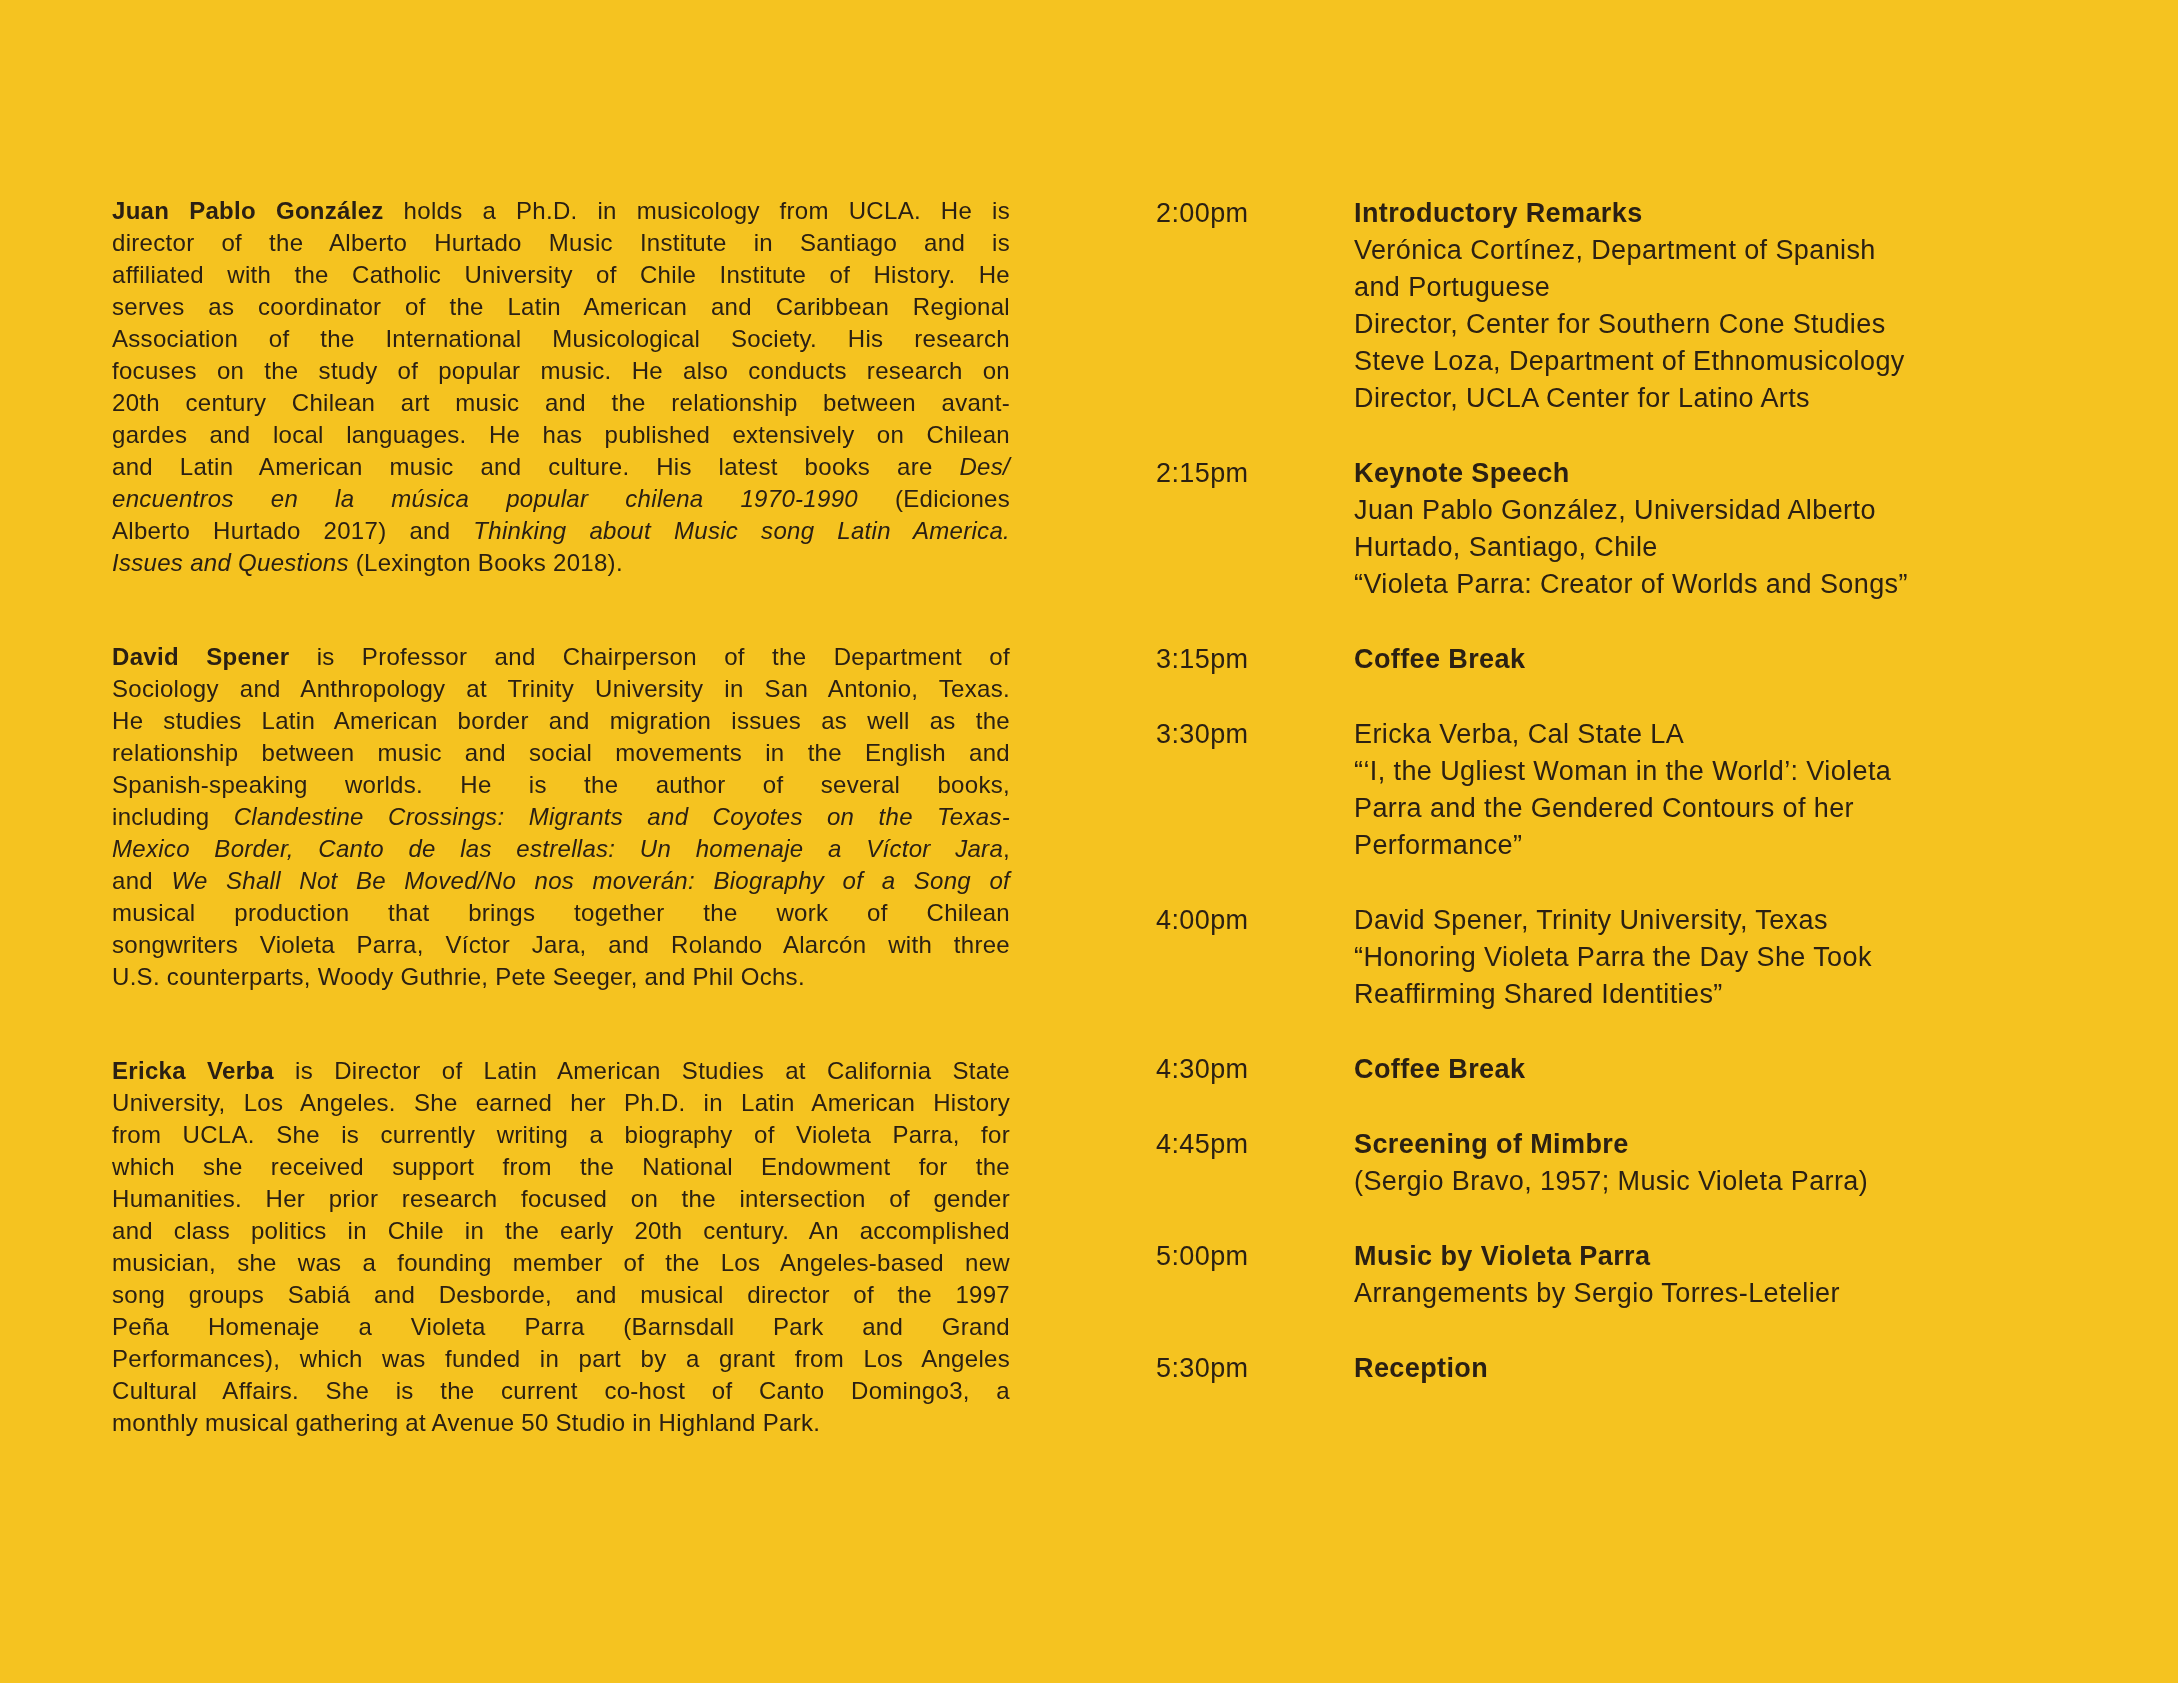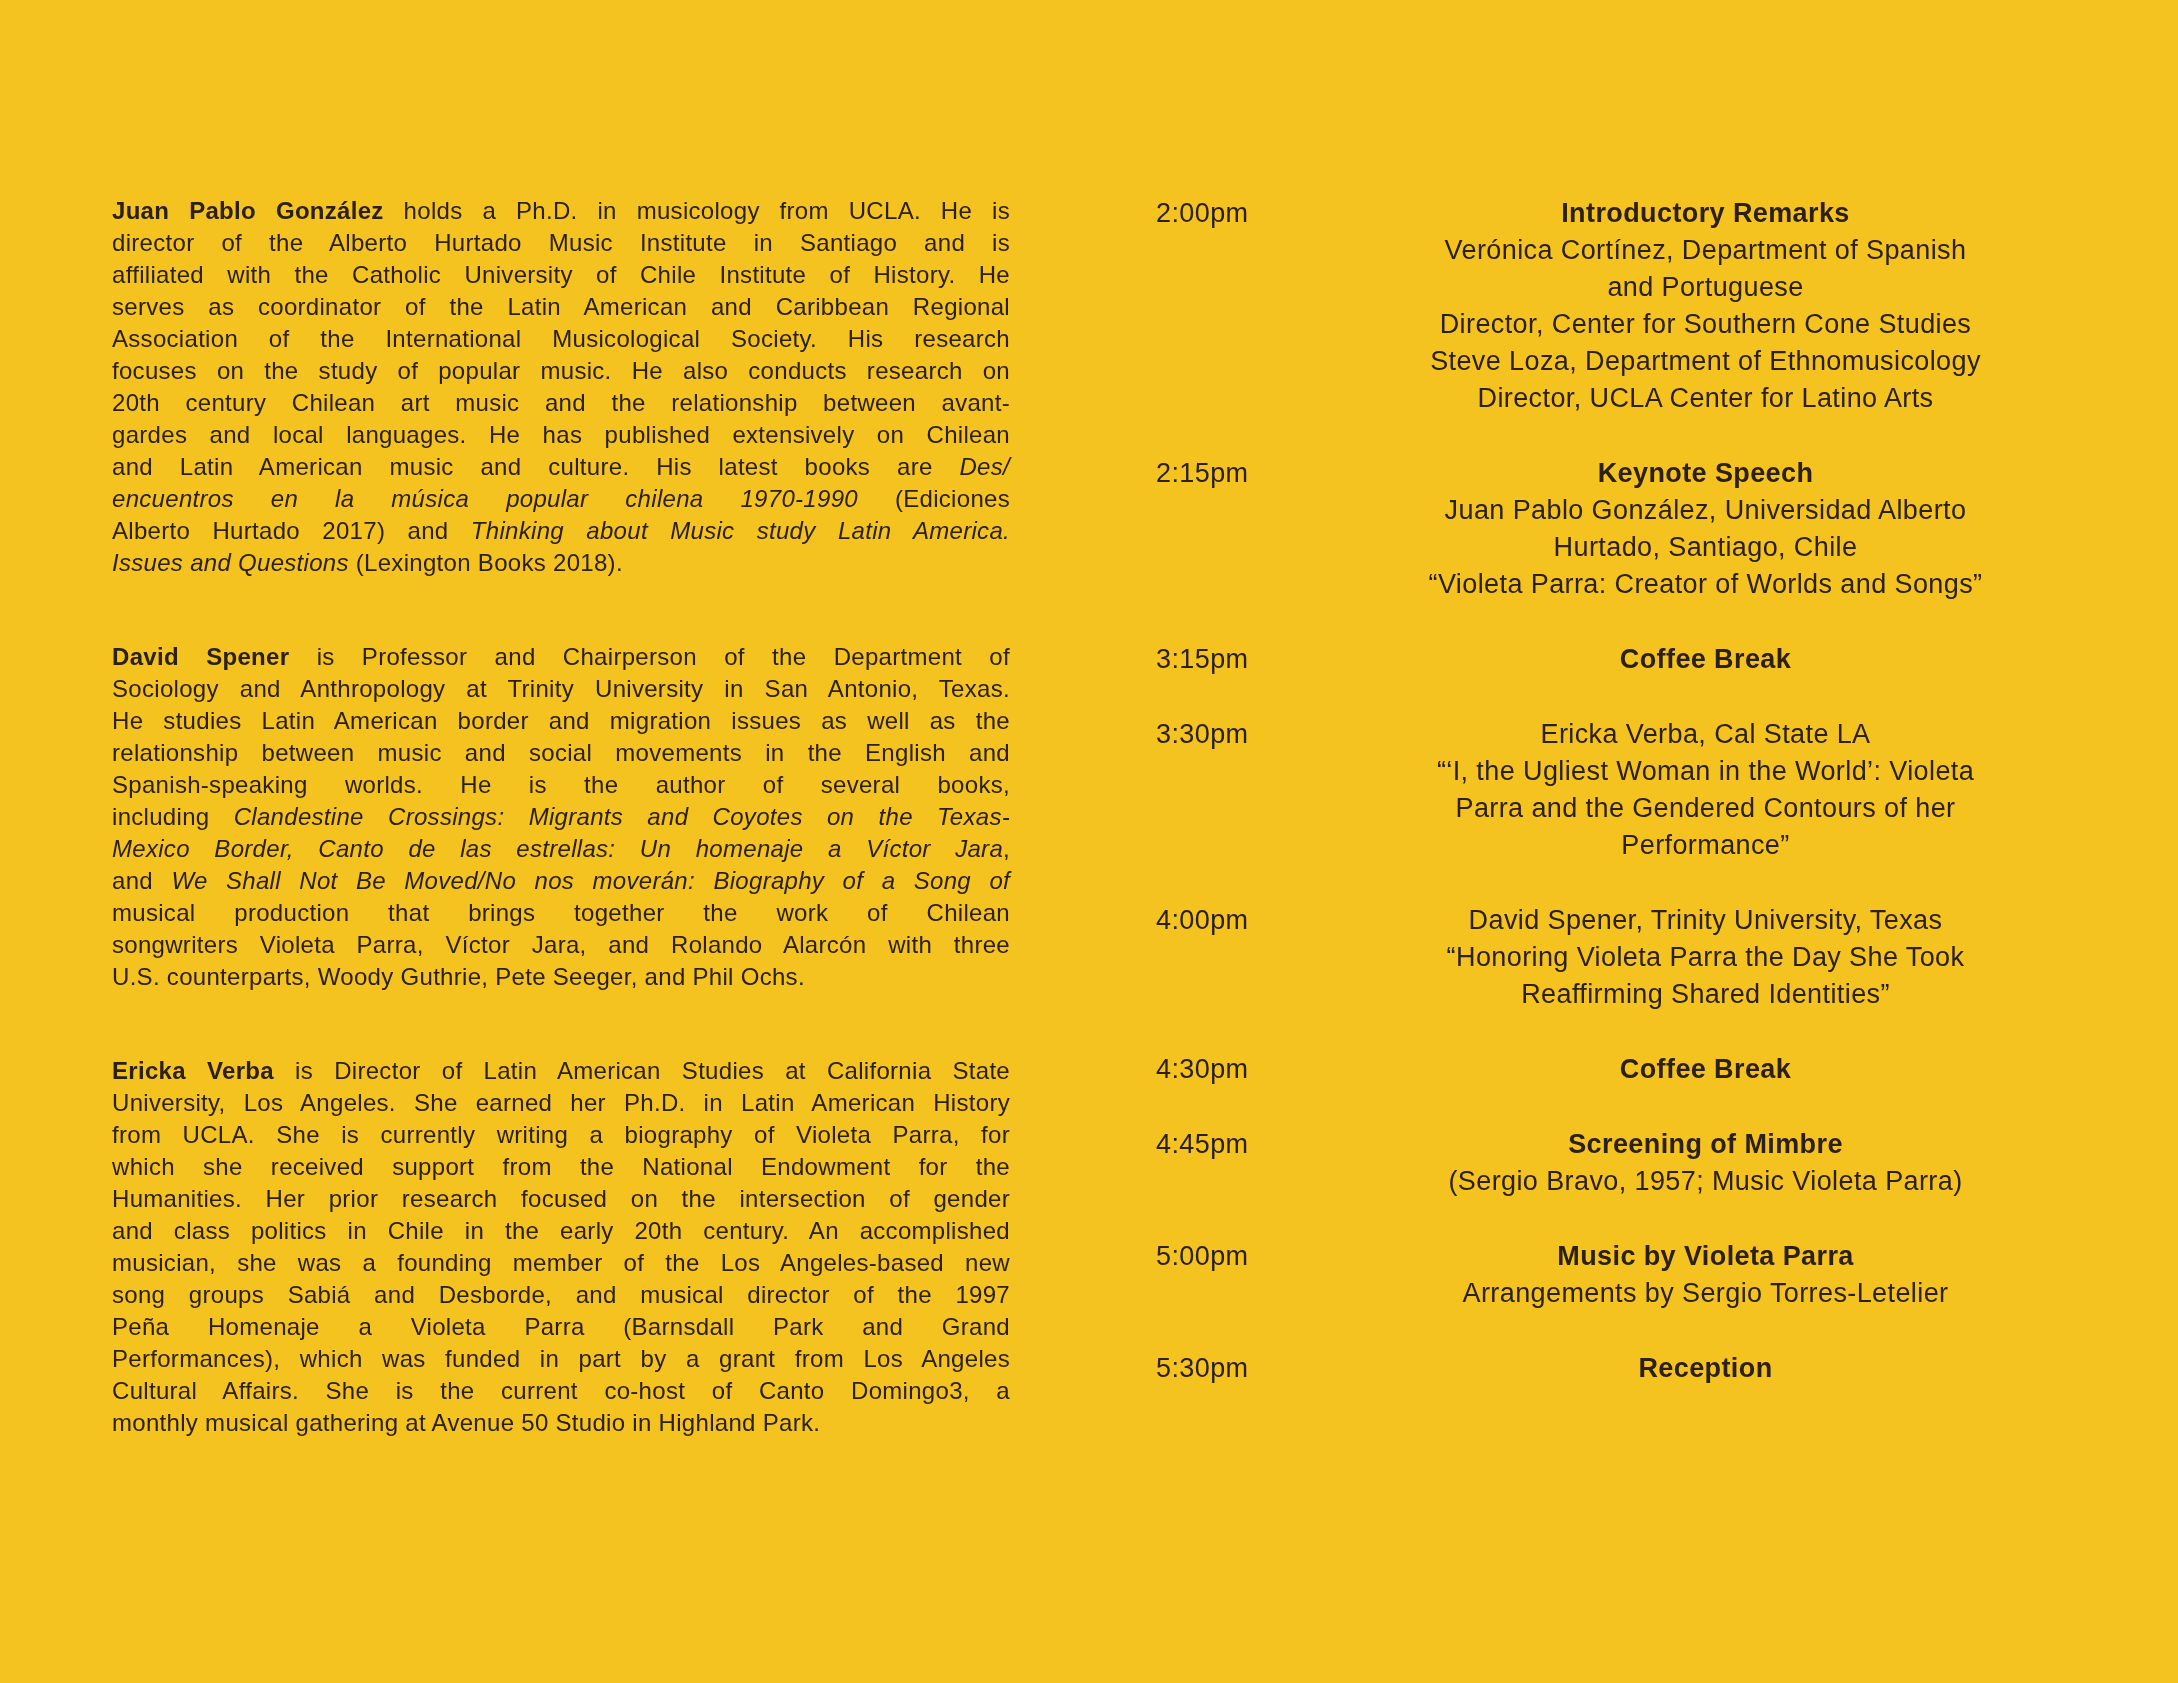--- a/index.html
+++ b/index.html
@@ -54,42 +54,41 @@
     letter-spacing: 0.4px;
   }
   .schedule-content {
     flex: 1;
   }
   .schedule-line {
     font-size: 27px;
     line-height: 37px;
     letter-spacing: 0.4px;
     white-space: nowrap;
-    text-align: center;
   }
   .schedule-line.bold {
     font-weight: bold;
   }
 </style>
 </head>
 <body style="background: rgb(245, 195, 32); color: rgb(43, 32, 19);">
 
 <div class="bios-column">
     <div class="bio-paragraph">
       <div class="bio-line"><span class="seg-b">Juan Pablo González</span><span class="seg-r"> holds a Ph.D. in musicology from UCLA. He is</span></div>
       <div class="bio-line"><span class="seg-r">director of the Alberto Hurtado Music Institute in Santiago and is</span></div>
       <div class="bio-line"><span class="seg-r">affiliated with the Catholic University of Chile Institute of History. He</span></div>
       <div class="bio-line"><span class="seg-r">serves as coordinator of the Latin American and Caribbean Regional</span></div>
       <div class="bio-line"><span class="seg-r">Association of the International Musicological Society. His research</span></div>
       <div class="bio-line"><span class="seg-r">focuses on the study of popular music. He also conducts research on</span></div>
       <div class="bio-line"><span class="seg-r">20th century Chilean art music and the relationship between avant-</span></div>
       <div class="bio-line"><span class="seg-r">gardes and local languages. He has published extensively on Chilean</span></div>
       <div class="bio-line"><span class="seg-r">and Latin American music and culture. His latest books are </span><span class="seg-i">Des/</span></div>
       <div class="bio-line"><span class="seg-i">encuentros en la música popular chilena 1970-1990</span><span class="seg-r"> (Ediciones</span></div>
-      <div class="bio-line"><span class="seg-r">Alberto Hurtado 2017) and </span><span class="seg-i">Thinking about Music study Latin America.</span></div>
+      <div class="bio-line"><span class="seg-r">Alberto Hurtado 2017) and </span><span class="seg-i">Thinking about Music song Latin America.</span></div>
       <div class="bio-line last"><span class="seg-i">Issues and Questions</span><span class="seg-r"> (Lexington Books 2018).</span></div>
     </div>
     <div class="bio-paragraph">
       <div class="bio-line"><span class="seg-b">David Spener</span><span class="seg-r"> is Professor and Chairperson of the Department of</span></div>
       <div class="bio-line"><span class="seg-r">Sociology and Anthropology at Trinity University in San Antonio, Texas.</span></div>
       <div class="bio-line"><span class="seg-r">He studies Latin American border and migration issues as well as the</span></div>
       <div class="bio-line"><span class="seg-r">relationship between music and social movements in the English and</span></div>
       <div class="bio-line"><span class="seg-r">Spanish-speaking worlds. He is the author of several books,</span></div>
       <div class="bio-line"><span class="seg-r">including </span><span class="seg-i">Clandestine Crossings: Migrants and Coyotes on the Texas-</span></div>
       <div class="bio-line"><span class="seg-i">Mexico Border, Canto de las estrellas: Un homenaje a Víctor Jara</span><span class="seg-r">,</span></div>

